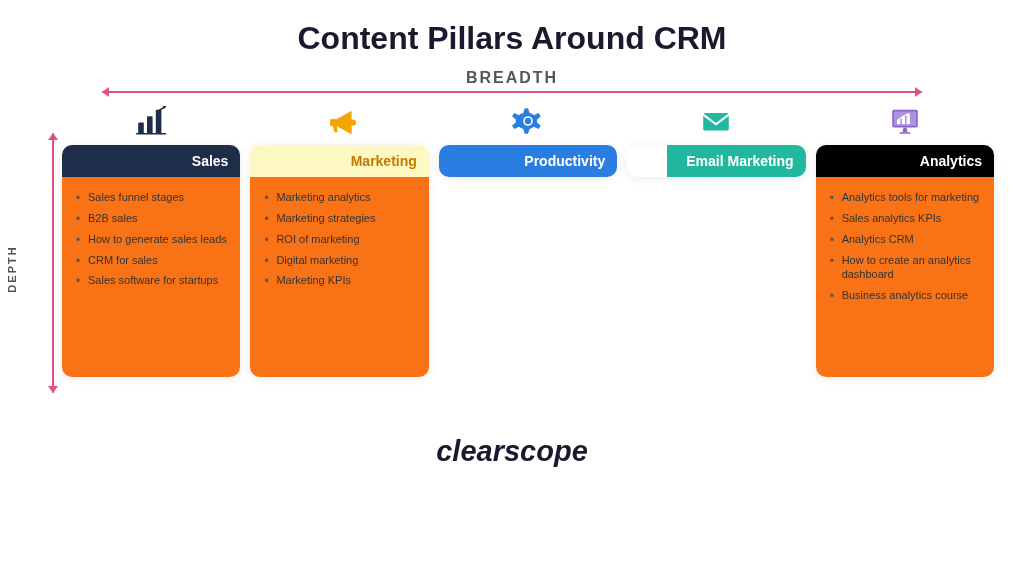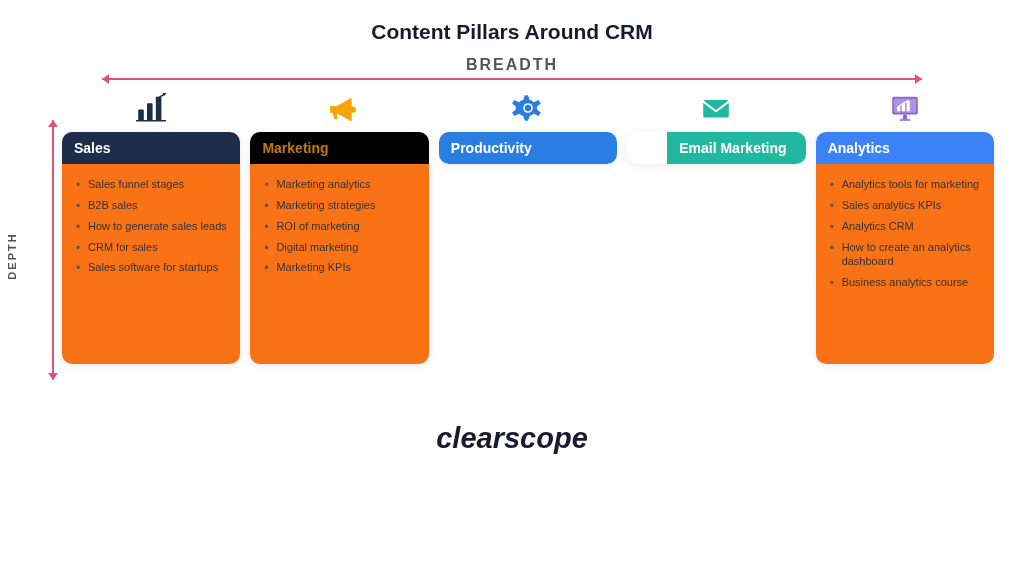--- a/index.html
+++ b/index.html
@@ -10,21 +10,21 @@
       height: 576px;
       overflow: hidden;
       display: flex;
       flex-direction: column;
       align-items: center;
       justify-content: flex-start;
       padding: 20px 30px 10px;
     }
 
     .page-title {
-      font-size: 21px;
+      font-size: 32px;
       font-weight: 800;
       color: #1a1a2e;
       margin-bottom: 12px;
       text-align: center;
     }
 
     .breadth-label {
       font-size: 16px;
       font-weight: 700;
       letter-spacing: 2px;
@@ -165,31 +165,31 @@
 
     .pillar-card {
       border-radius: 10px;
       overflow: hidden;
       width: 100%;
       box-shadow: 0 2px 10px rgba(0,0,0,0.08);
     }
 
     .pillar-header {
       padding: 8px 12px;
-      text-align: left;
+      text-align: right;
       font-size: 14px;
       font-weight: 700;
       color: #fff;
     }
 
     .pillar-header.sales { background: #1e2d4a; }
-    .pillar-header.marketing { background: #000000; color: #c47a00; }
+    .pillar-header.marketing { background: #fef9c3; color: #c47a00; }
     .pillar-header.productivity { background: #2a7de1; }
     .pillar-header.email-marketing { background: #22b8a0; margin-left: 40px; }
-    .pillar-header.analytics { background: #3b82f6; }
+    .pillar-header.analytics { background: #000000; }
 
     .pillar-body {
       background: #f97316;
       padding: 10px 12px;
       min-height: 200px;
     }
 
     .pillar-body ul {
       list-style: none;
       padding: 0;

